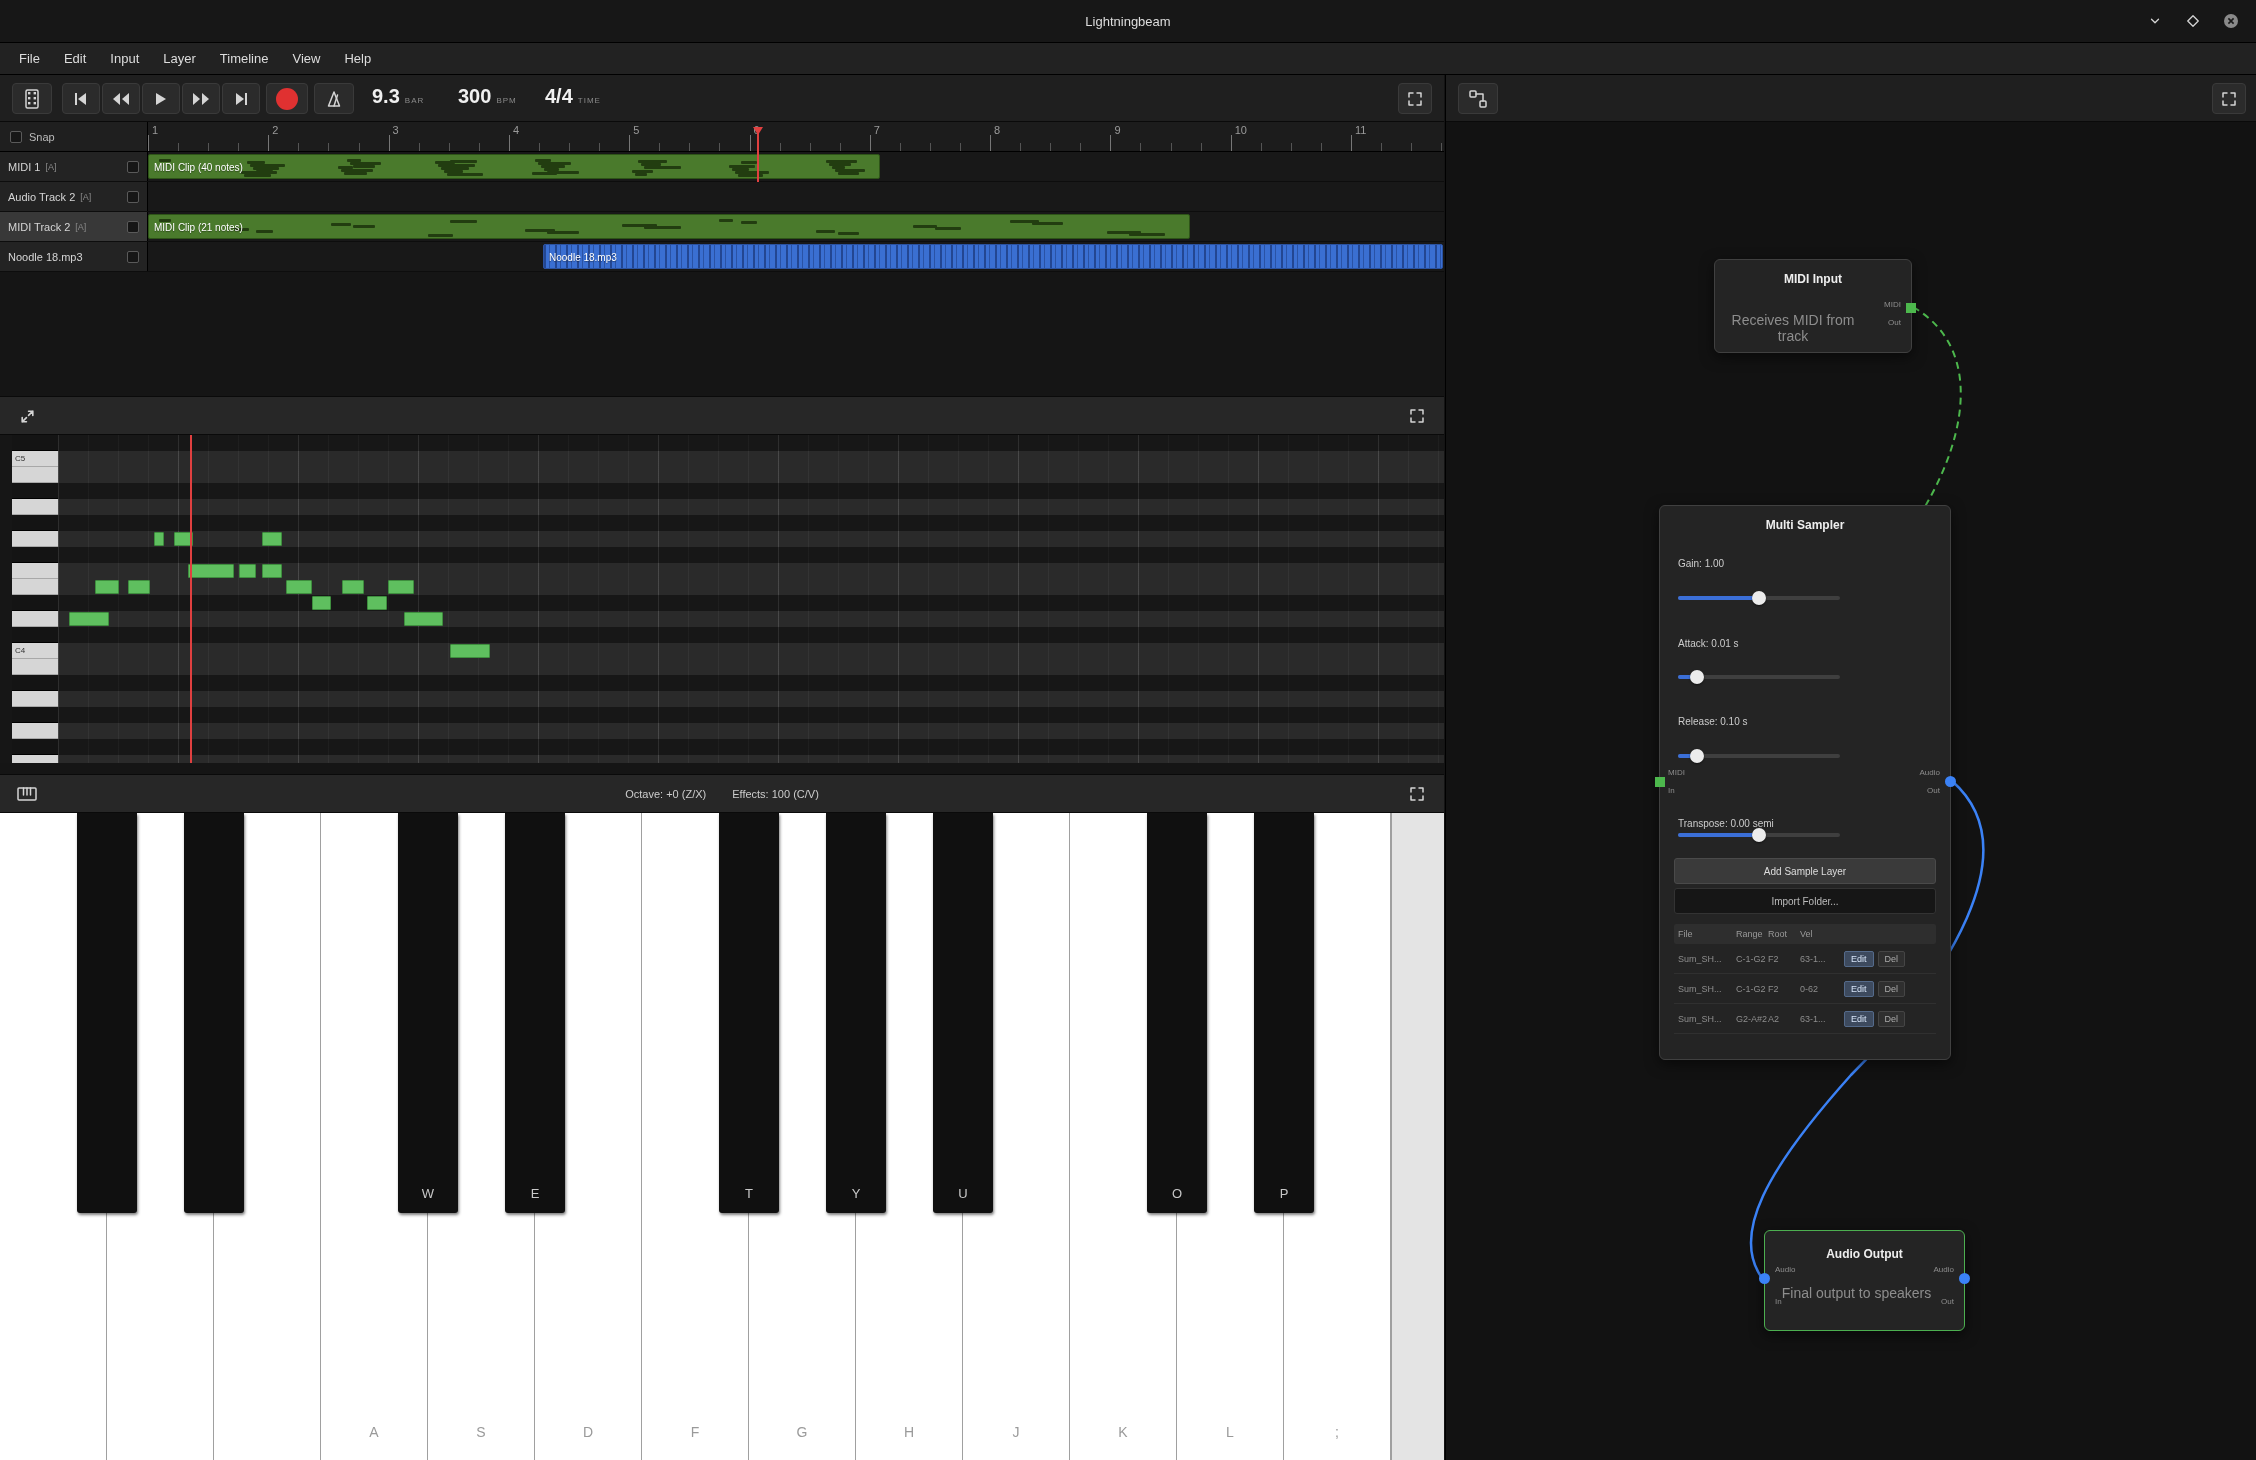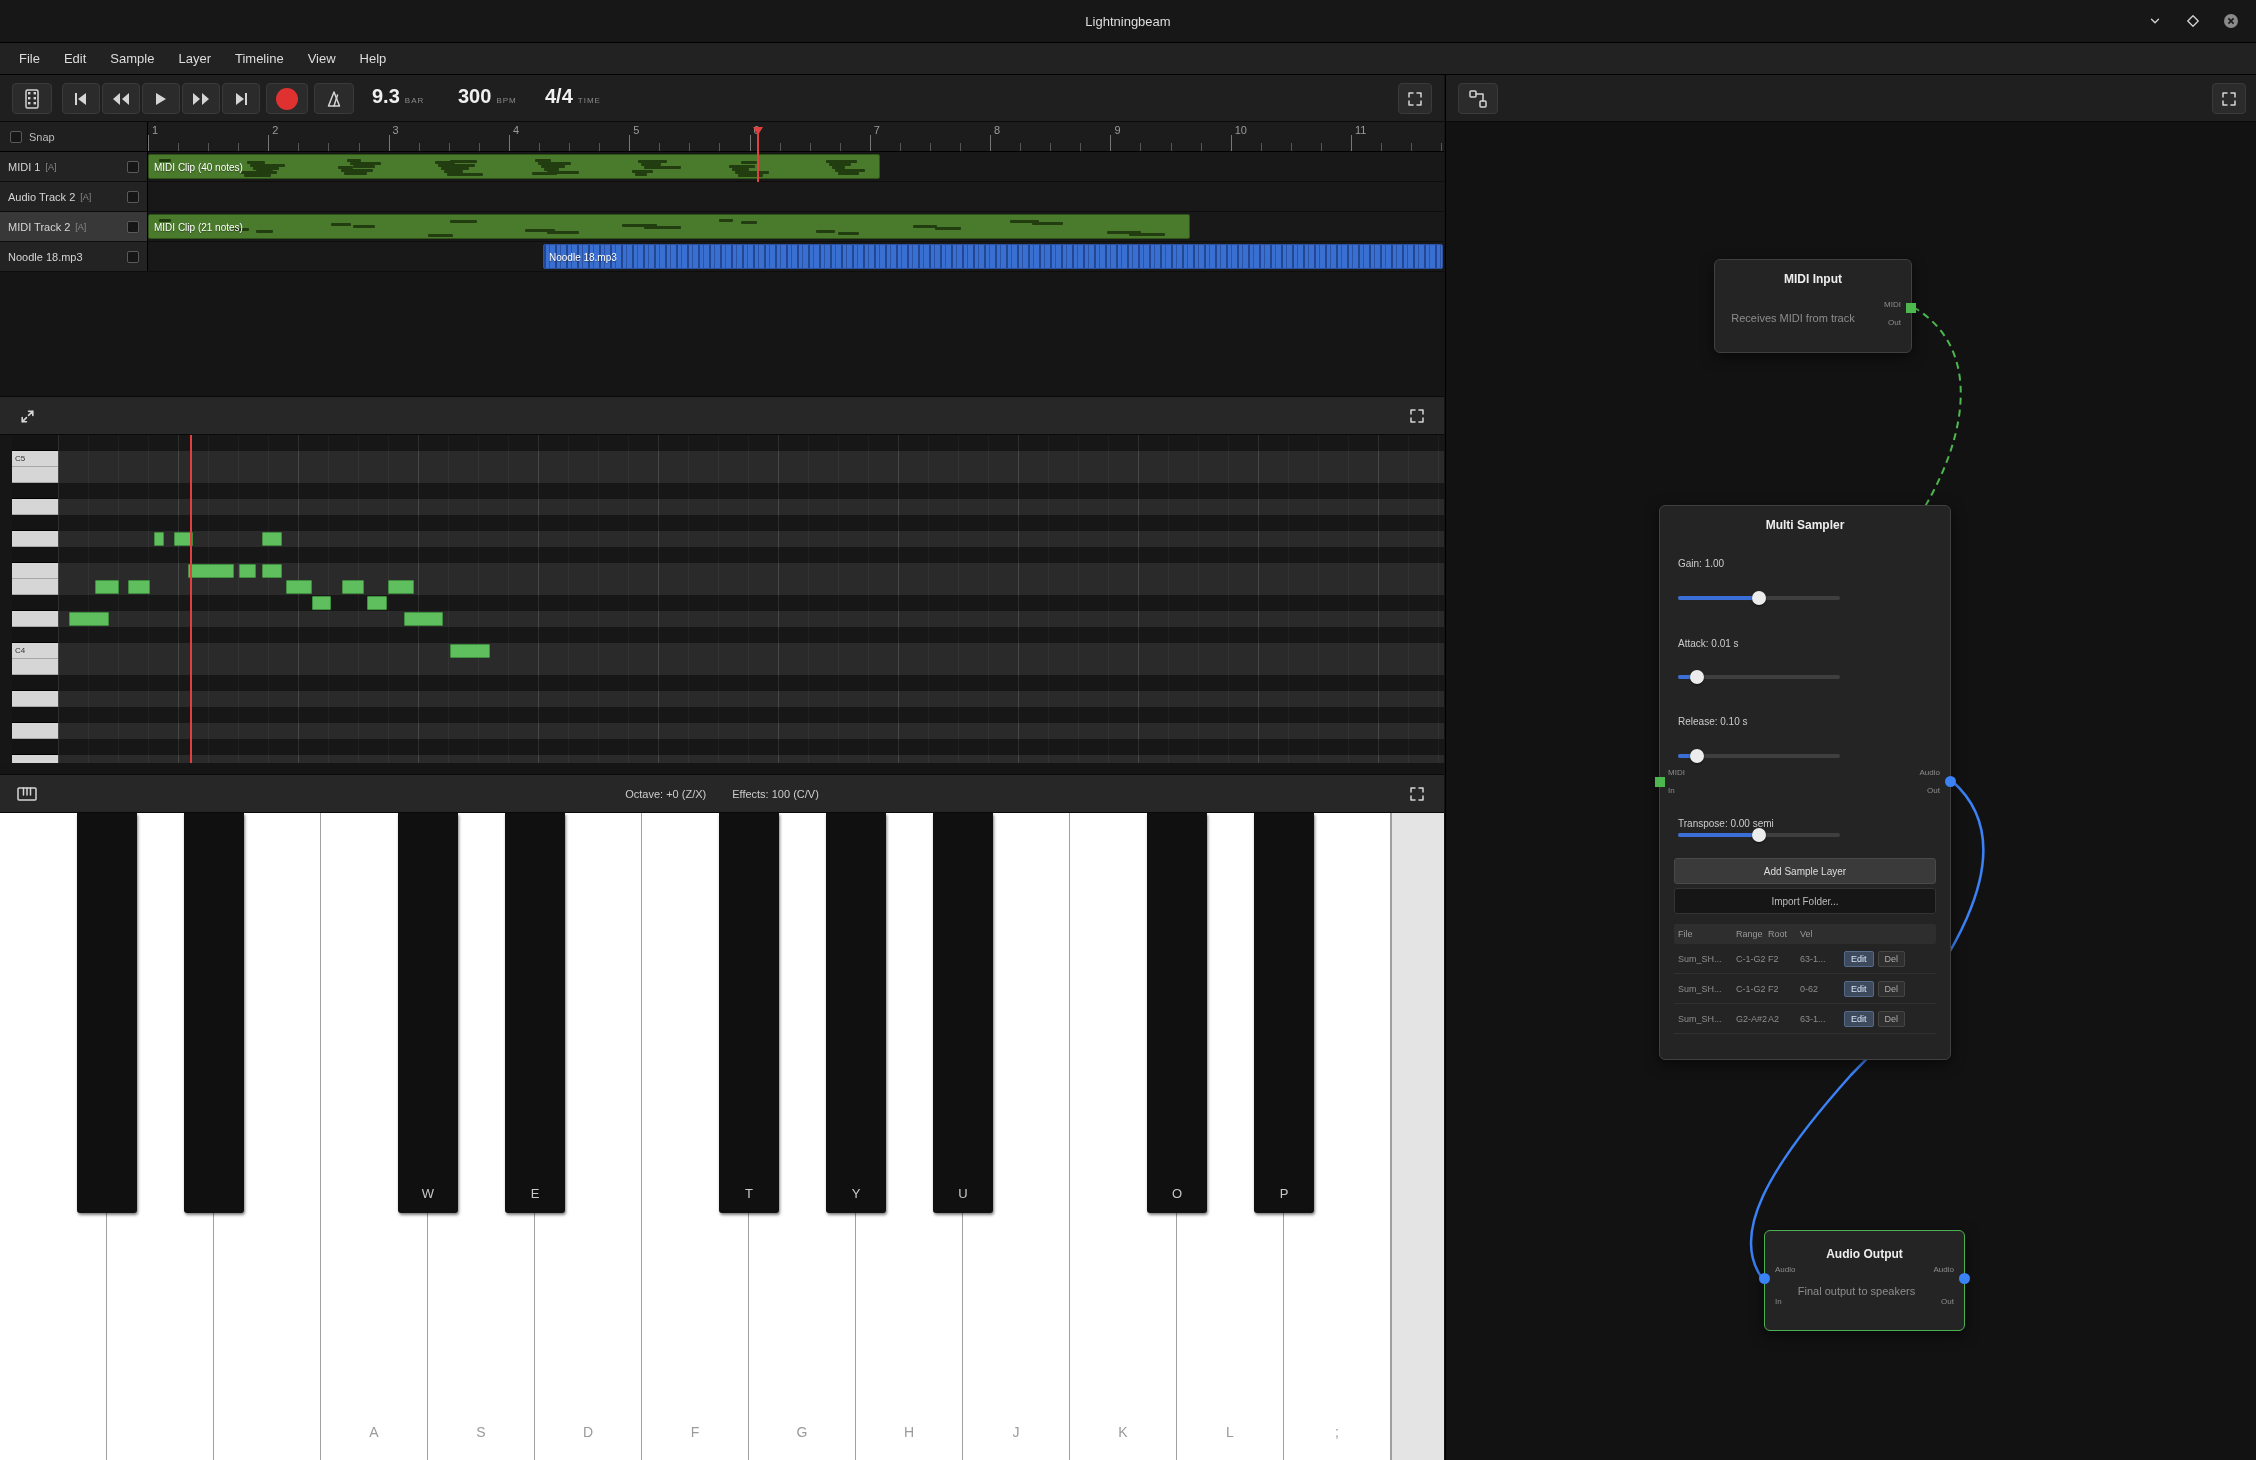--- a/index.html
+++ b/index.html
@@ -93,21 +93,21 @@
 .sidebar{position:absolute;left:24px;top:20px;width:183px;z-index:5}
 .search-input{width:100%;height:30px;background:#1e1e1e;border:1px solid #3a3a3a;border-radius:4px;color:#ccc;font-size:12px;padding:0 10px;font-family:"Liberation Sans",sans-serif}
 .search-input::placeholder{color:#777}
 .cat-label{margin:17px 0 8px 2px;font-size:10px;font-weight:bold;color:#8a8a8a;letter-spacing:.6px}
 .cat-btn{height:42px;margin-bottom:4px;background:#262626;border:1px solid #3a3a3a;border-radius:5px;display:flex;align-items:center;padding-left:12px;font-size:12px;color:#ddd}
 
 
 .gnode{position:absolute;background:#242424;border:1px solid #404040;border-radius:6px;box-shadow:0 4px 14px rgba(0,0,0,.55);z-index:2}
 .gnode.output{border:1.5px solid #4caf50}
 .ntitle{position:absolute;top:12px;left:0;right:0;text-align:center;font-size:12px;font-weight:bold;color:#eee}
-.nsub{position:absolute;left:0;right:16px;text-align:center;font-size:11px;color:#8d8d8d}
+.nsub{position:absolute;left:0;right:16px;text-align:center;font-size:14px;color:#8d8d8d}
 .port{position:absolute;width:10px;height:10px;z-index:3}
 .port.midi{background:#4db84d}
 .port.audio{background:#3b82f6;border-radius:50%;width:11px;height:11px}
 .plabel{position:absolute;font-size:8px;color:#8d8d8d;white-space:nowrap}
 .plabel.r{text-align:right}
 .param-label{position:absolute;left:18px;font-size:10px;color:#ccc}
 .slider{position:absolute;left:18px;width:162px;height:14px}
 .slider .strack{position:absolute;top:5px;left:0;right:0;height:4px;background:#3f3f3f;border-radius:2px}
 .slider .fill{position:absolute;top:5px;left:0;height:4px;background:#3b6fd8;border-radius:2px}
 .slider .handle{position:absolute;top:0;width:14px;height:14px;background:#ececec;border-radius:50%;box-shadow:0 1px 2px rgba(0,0,0,.5)}
@@ -147,21 +147,21 @@
           <circle cx="8" cy="8" r="7" fill="#8a8a8a"></circle>
           <path d="M5.4 5.4 L10.6 10.6 M10.6 5.4 L5.4 10.6" stroke="#1a1a1a" stroke-width="1.6"></path>
         </svg>
     </div>
   </div>
 </div>
 
 <div class="menubar">
     <div class="menu-item">File</div>
     <div class="menu-item">Edit</div>
-    <div class="menu-item">Sample</div>
+    <div class="menu-item">Input</div>
     <div class="menu-item">Layer</div>
     <div class="menu-item">Timeline</div>
     <div class="menu-item">View</div>
     <div class="menu-item">Help</div>
   </div>
 
 <div class="panel-left">
 
   <div class="toolbar">
     <div class="tbtn" style="left:12px;width:40px">

